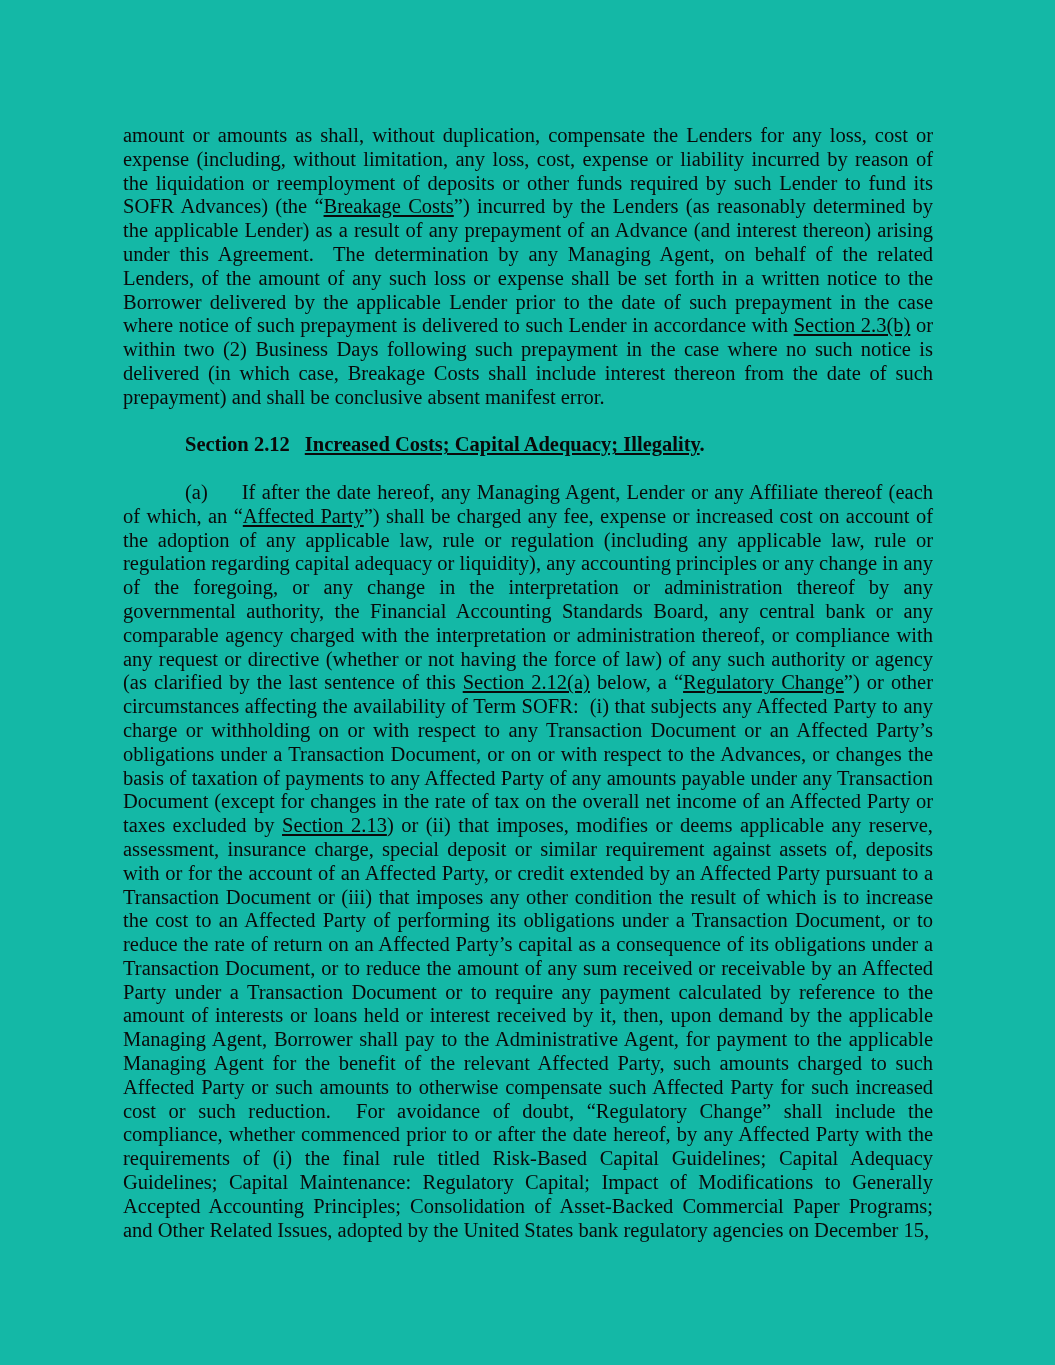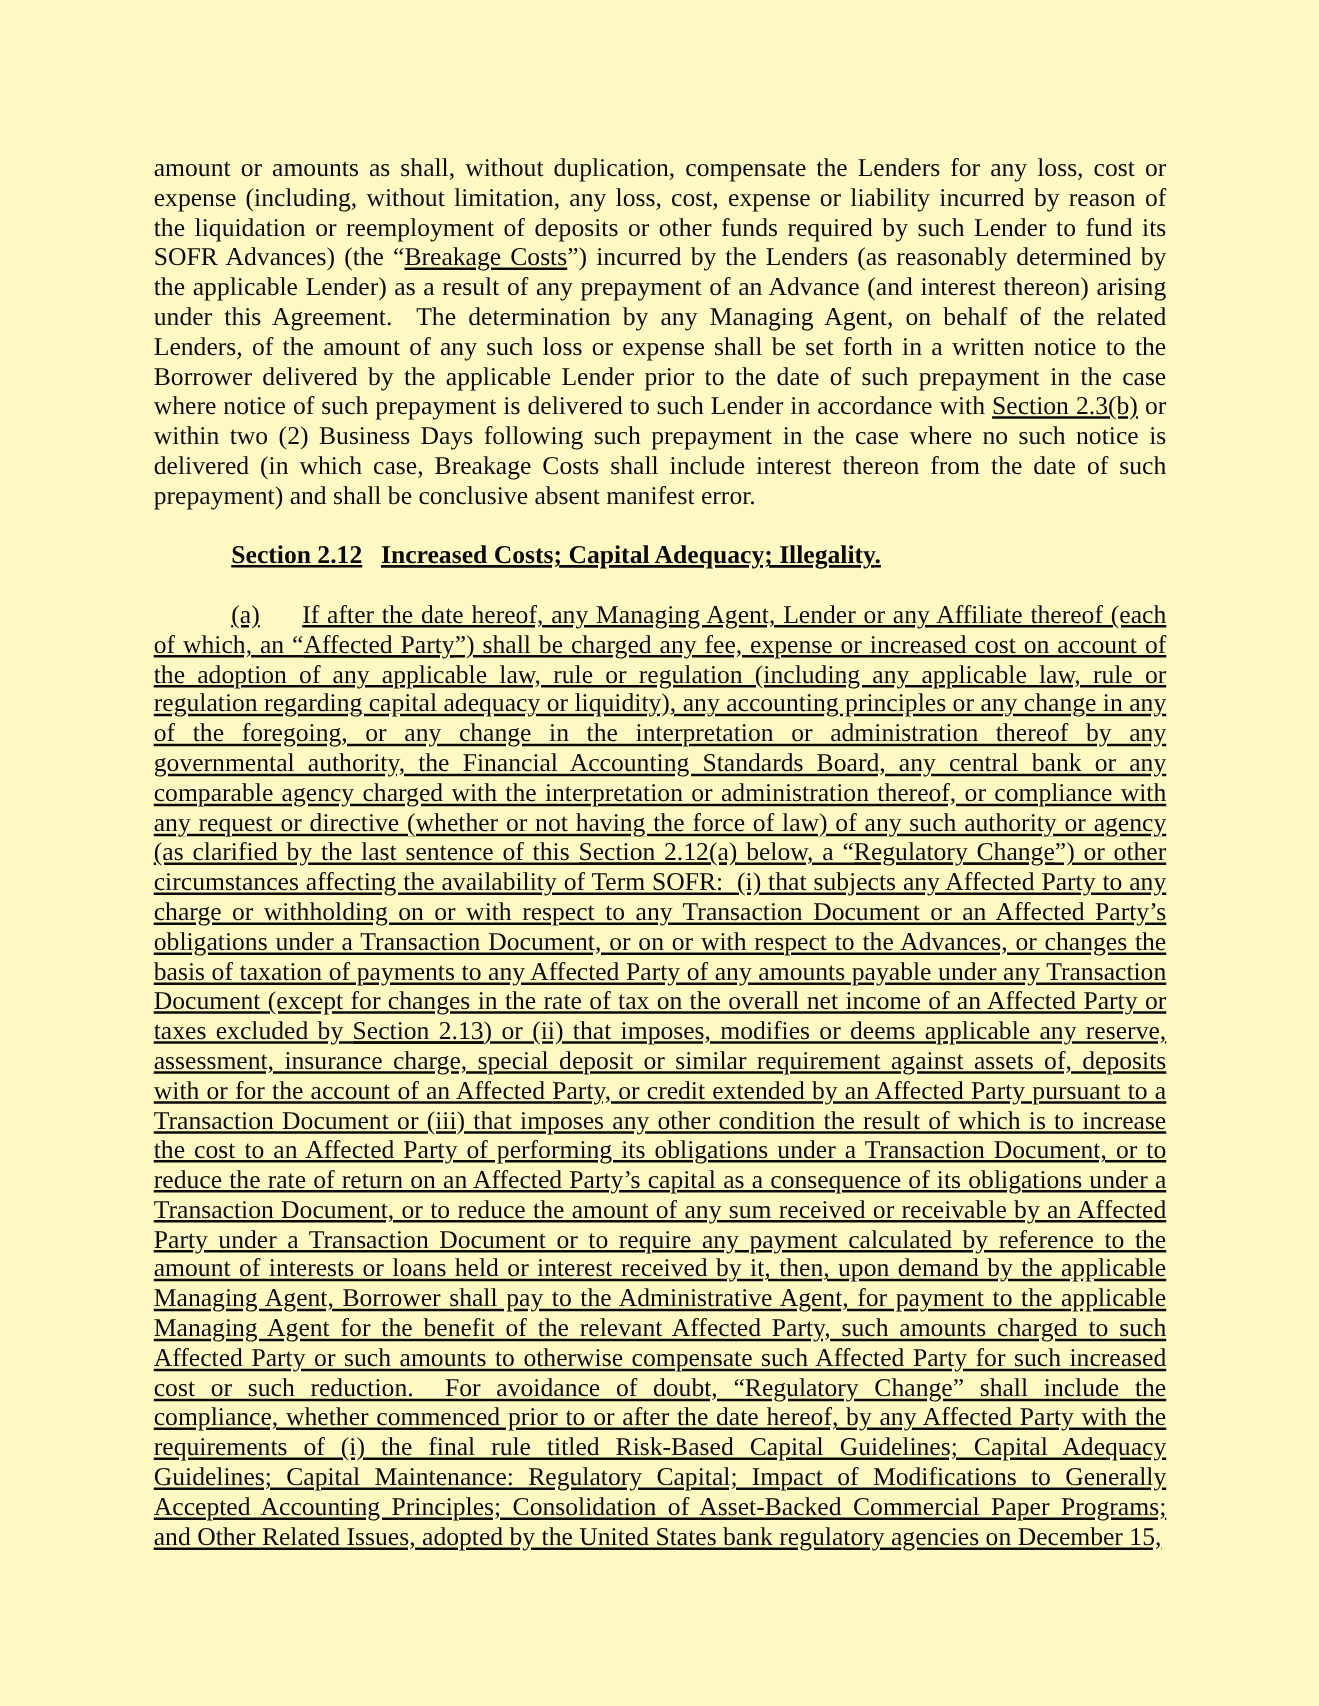--- a/index.html
+++ b/index.html
@@ -4,41 +4,40 @@
 <style>
   html, body {
     margin: 0;
     padding: 0;
     background: #ffffff;
   }
   .page {
     position: relative;
     width: 1055px;
     height: 1365px;
-    background: #fef9c3;
+    background: #14b8a6;
     font-family: "Liberation Serif", serif;
     font-size: 20.5px;
     line-height: 23.8px;
     color: #0a0a0a;
     overflow: hidden;
   }
   .content {
     position: absolute;
     left: 123px;
     top: 124px;
     width: 810px;
     text-align: justify;
   }
   p.para {
     margin: 0;
     padding: 0;
   }
   p.para + p.para {
     margin-top: 23.8px;
-    text-decoration: underline;
   }
   p.indented {
     text-indent: 62px;
   }
   .seg.bold { font-weight: bold; }
   .seg.underline { text-decoration: underline; }
   .tab { display: inline-block; }
   p.body .tab { width: 34px; }
   p.heading .tab { width: 15px; }
   .page-number {

